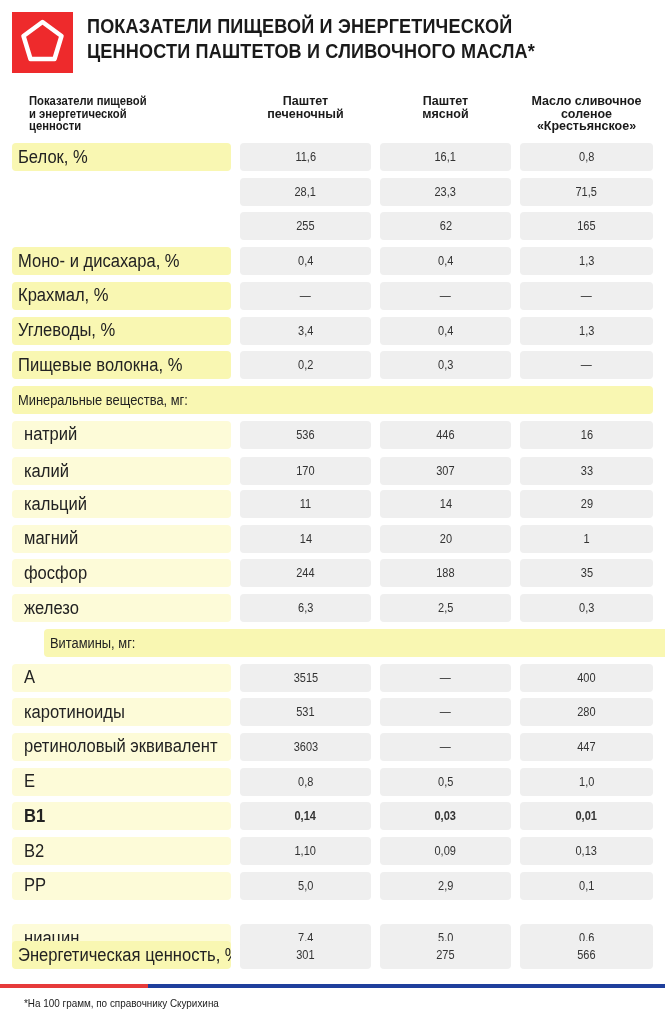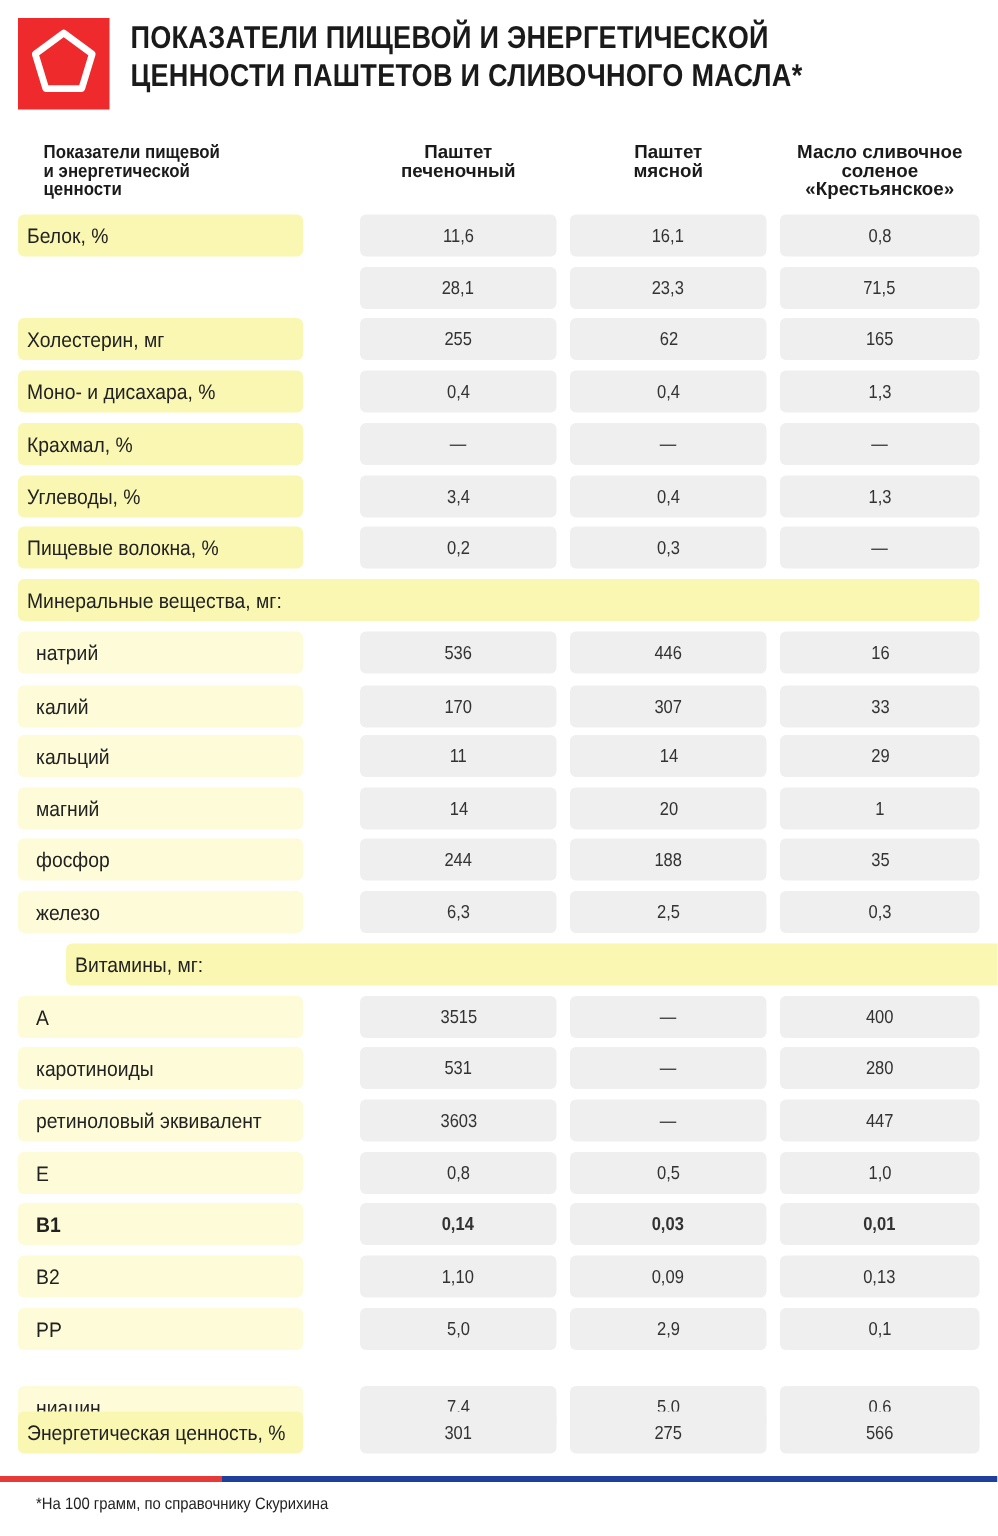--- a/index.html
+++ b/index.html
@@ -35,22 +35,22 @@
     .col-head.h2 { left: 380px; width: 131px; text-align: center; }
     .col-head.h3 { left: 520px; width: 133px; text-align: center; }
 
     .table { position: absolute; left: 0; top: 143px; width: 665px; }
     .row { position: absolute; left: 0; width: 665px; height: 28px; }
     .cell {
       position: absolute; top: 0; height: 28px; border-radius: 4px;
       display: flex; align-items: center;
     }
     .label {
-      left: 12px; width: 190px; background: #f9f7b2;
-      padding-left: 6px; font-size: 14px; color: #222;
+      left: 12px; width: 219px; background: #f9f7b2;
+      padding-left: 6px; font-size: 18px; color: #222;
       white-space: nowrap; overflow: hidden;
     }
     .row.sub .label { background: #fdfbd8; padding-left: 12px; text-align: center; }
     .label span { display: inline-block; transform: scaleX(0.92); transform-origin: left center; }
     .val {
       justify-content: center; background: #efefef;
       font-size: 12.5px; color: #333;
     }
     .val span { display: inline-block; transform: scaleX(0.88); }
     .v1 { left: 240px; width: 131px; }
@@ -126,23 +126,20 @@
         <span>28,1</span>
       </div>
       <div class="cell val v2">
         <span>23,3</span>
       </div>
       <div class="cell val v3">
         <span>71,5</span>
       </div>
     </div>
     <div class="row" style="top: 69.4px;">
-      <div class="cell label">
-        <span>Холестерин, мг</span>
-      </div>
       <div class="cell val v1">
         <span>255</span>
       </div>
       <div class="cell val v2">
         <span>62</span>
       </div>
       <div class="cell val v3">
         <span>165</span>
       </div>
     </div>

